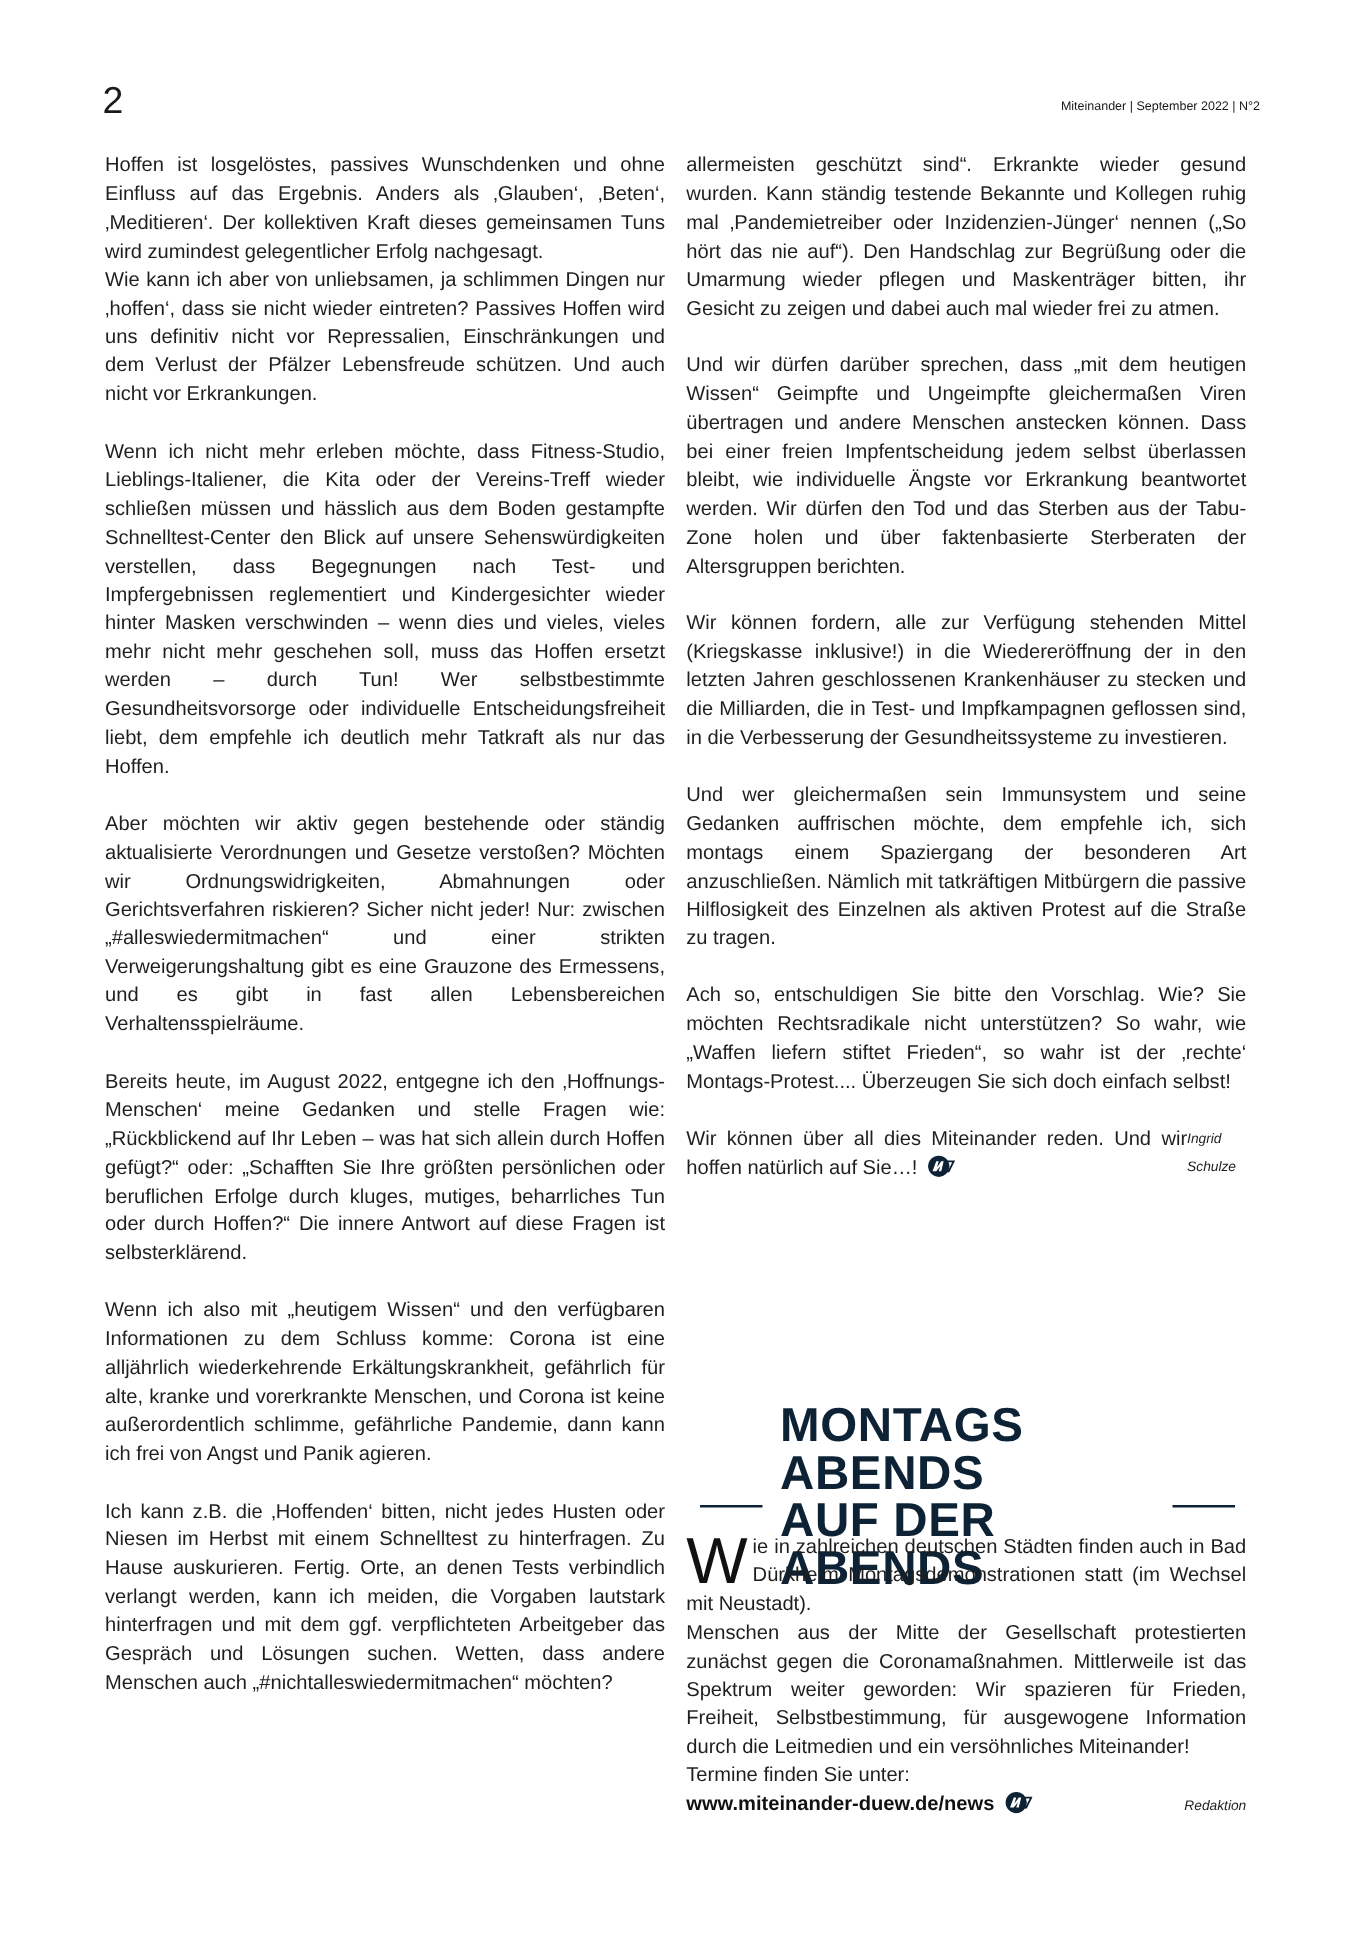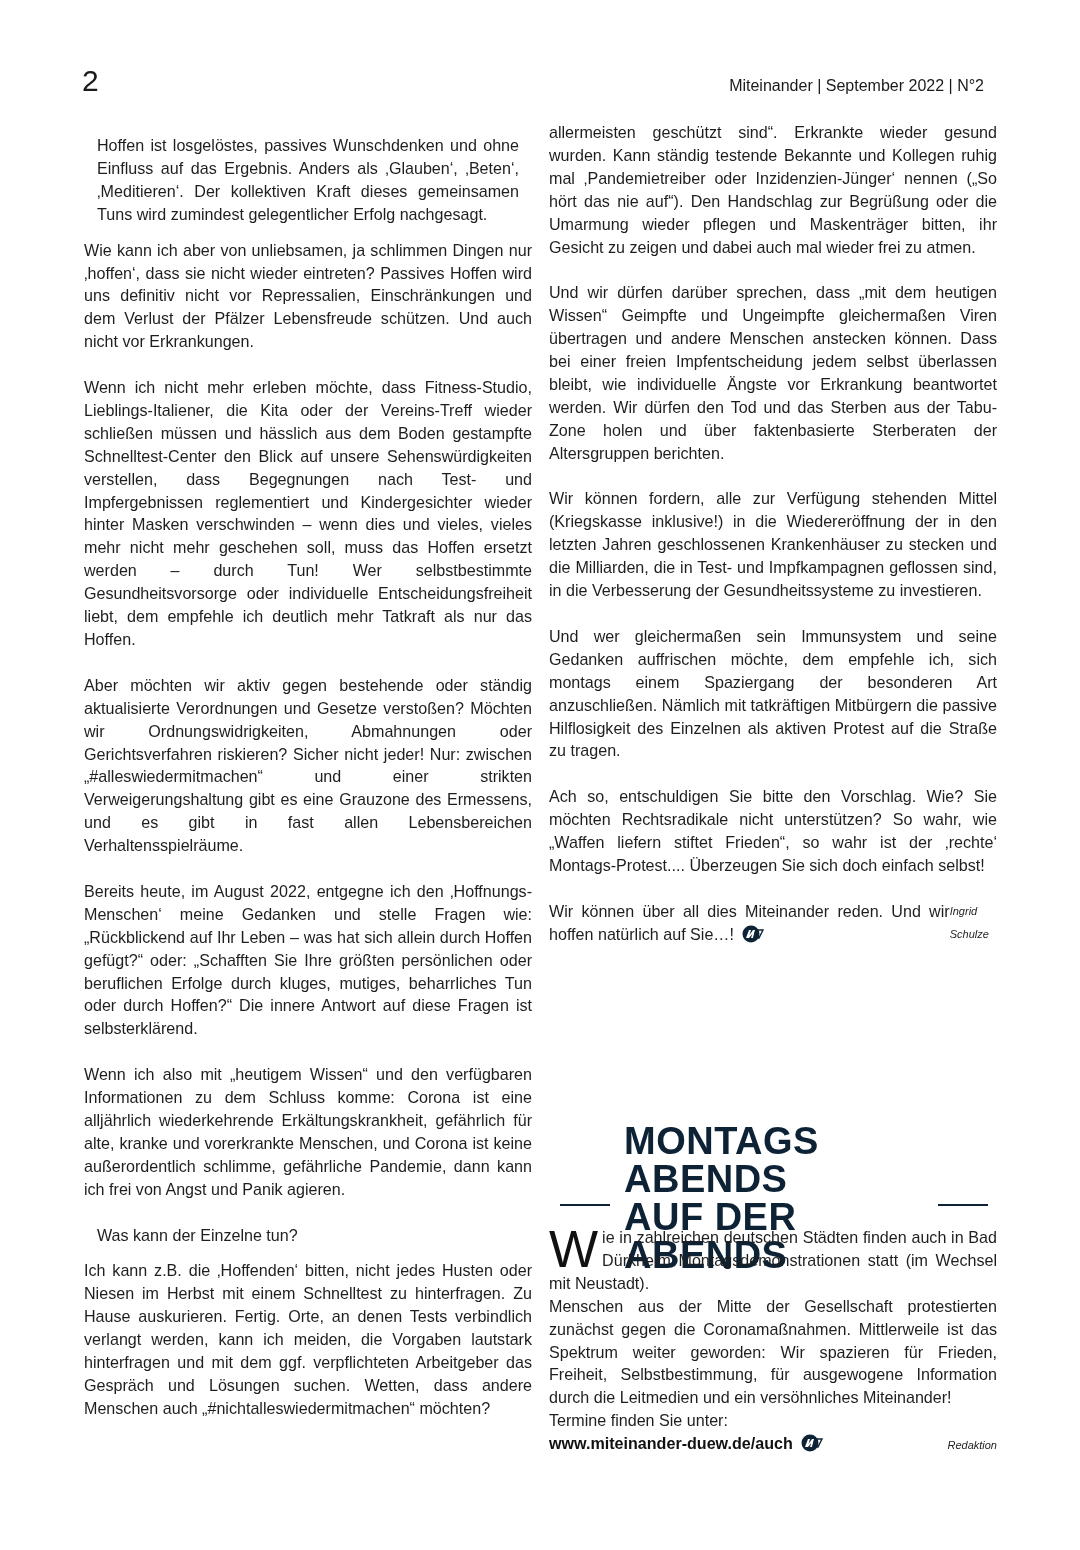--- a/index.html
+++ b/index.html
@@ -18,41 +18,41 @@
     .page-number {
       position: absolute;
       left: 82px;
       top: 64px;
       font-size: 30px;
       line-height: 34px;
       color: #1a1a1a;
     }
     .running-header {
       position: absolute;
-      right: 96px;
+      right: 72px;
       top: 76px;
-      font-size: 16px;
+      font-size: 10px;
       line-height: 20px;
       color: #1a1a1a;
     }
     .col {
       position: absolute;
       top: 121px;
       width: 448px;
       font-size: 16.1px;
       line-height: 22.9px;
       text-align: justify;
     }
     .col-left { left: 84px; }
     .col-right { left: 549px; }
     .col p {
       margin: 0 0 22.9px 0;
     }
     .col p.tight {
-      margin: 13px;
+      margin: 0;
     }
     .signature-line {
       display: flex;
       justify-content: space-between;
       align-items: center;
     }
     .signature {
       font-style: italic;
       font-size: 11px;
     }
@@ -123,21 +123,20 @@
 <div class="page-number">2</div>
 <div class="running-header">Miteinander | September 2022 | N°2</div>
 
 <div class="col col-left">
   <p class="tight">Hoffen ist losgelöstes, passives Wunschdenken und ohne Einfluss auf das Ergebnis. Anders als ‚Glauben‘, ‚Beten‘, ‚Meditieren‘. Der kollektiven Kraft dieses gemeinsamen Tuns wird zumindest gelegentlicher Erfolg nachgesagt.</p>
   <p>Wie kann ich aber von unliebsamen, ja schlimmen Dingen nur ‚hoffen‘, dass sie nicht wieder eintreten? Passives Hoffen wird uns definitiv nicht vor Repressalien, Einschränkungen und dem Verlust der Pfälzer Lebensfreude schützen. Und auch nicht vor Erkrankungen.</p>
   <p>Wenn ich nicht mehr erleben möchte, dass Fitness-Studio, Lieblings-Italiener, die Kita oder der Vereins-Treff wieder schließen müssen und hässlich aus dem Boden gestampfte Schnelltest-Center den Blick auf unsere Sehenswürdigkeiten verstellen, dass Begegnungen nach Test- und Impfergebnissen reglementiert und Kindergesichter wieder hinter Masken verschwinden – wenn dies und vieles, vieles mehr nicht mehr geschehen soll, muss das Hoffen ersetzt werden – durch Tun! Wer selbstbestimmte Gesundheitsvorsorge oder individuelle Entscheidungsfreiheit liebt, dem empfehle ich deutlich mehr Tatkraft als nur das Hoffen.</p>
   <p>Aber möchten wir aktiv gegen bestehende oder ständig aktualisierte Verordnungen und Gesetze verstoßen? Möchten wir Ordnungswidrigkeiten, Abmahnungen oder Gerichtsverfahren riskieren? Sicher nicht jeder! Nur: zwischen „#alleswiedermitmachen“ und einer strikten Verweigerungshaltung gibt es eine Grauzone des Ermessens, und es gibt in fast allen Lebensbereichen Verhaltensspielräume.</p>
   <p>Bereits heute, im August 2022, entgegne ich den ‚Hoffnungs-Menschen‘ meine Gedanken und stelle Fragen wie: „Rückblickend auf Ihr Leben – was hat sich allein durch Hoffen gefügt?“ oder: „Schafften Sie Ihre größten persönlichen oder beruflichen Erfolge durch kluges, mutiges, beharrliches Tun oder durch Hoffen?“ Die innere Antwort auf diese Fragen ist selbsterklärend.</p>
   <p>Wenn ich also mit „heutigem Wissen“ und den verfügbaren Informationen zu dem Schluss komme: Corona ist eine alljährlich wiederkehrende Erkältungskrankheit, gefährlich für alte, kranke und vorerkrankte Menschen, und Corona ist keine außerordentlich schlimme, gefährliche Pandemie, dann kann ich frei von Angst und Panik agieren.</p>
-  <p class="tight">Was kann der Einzelne tun?</p>
   <p>Ich kann z.B. die ‚Hoffenden‘ bitten, nicht jedes Husten oder Niesen im Herbst mit einem Schnelltest zu hinterfragen. Zu Hause auskurieren. Fertig. Orte, an denen Tests verbindlich verlangt werden, kann ich meiden, die Vorgaben lautstark hinterfragen und mit dem ggf. verpflichteten Arbeitgeber das Gespräch und Lösungen suchen. Wetten, dass andere Menschen auch „#nichtalleswiedermitmachen“ möchten?</p>
 </div>
 
 <div class="col col-right">
   <p>allermeisten geschützt sind“. Erkrankte wieder gesund wurden. Kann ständig testende Bekannte und Kollegen ruhig mal ‚Pandemietreiber oder Inzidenzien-Jünger‘ nennen („So hört das nie auf“). Den Handschlag zur Begrüßung oder die Umarmung wieder pflegen und Maskenträger bitten, ihr Gesicht zu zeigen und dabei auch mal wieder frei zu atmen.</p>
   <p>Und wir dürfen darüber sprechen, dass „mit dem heutigen Wissen“ Geimpfte und Ungeimpfte gleichermaßen Viren übertragen und andere Menschen anstecken können. Dass bei einer freien Impfentscheidung jedem selbst überlassen bleibt, wie individuelle Ängste vor Erkrankung beantwortet werden. Wir dürfen den Tod und das Sterben aus der Tabu-Zone holen und über faktenbasierte Sterberaten der Altersgruppen berichten.</p>
   <p>Wir können fordern, alle zur Verfügung stehenden Mittel (Kriegskasse inklusive!) in die Wiedereröffnung der in den letzten Jahren geschlossenen Krankenhäuser zu stecken und die Milliarden, die in Test- und Impfkampagnen geflossen sind, in die Verbesserung der Gesundheitssysteme zu investieren.</p>
   <p>Und wer gleichermaßen sein Immunsystem und seine Gedanken auffrischen möchte, dem empfehle ich, sich montags einem Spaziergang der besonderen Art anzuschließen. Nämlich mit tatkräftigen Mitbürgern die passive Hilflosigkeit des Einzelnen als aktiven Protest auf die Straße zu tragen.</p>
   <p>Ach so, entschuldigen Sie bitte den Vorschlag. Wie? Sie möchten Rechtsradikale nicht unterstützen? So wahr, wie „Waffen liefern stiftet Frieden“, so wahr ist der ‚rechte‘ Montags-Protest.... Überzeugen Sie sich doch einfach selbst!</p>
   <div class="signature-line">
@@ -165,21 +164,21 @@
 </div>
 
 <div class="box-body">
   <p>
     <span class="dropcap">W</span><span>ie in zahlreichen deutschen Städten finden auch in Bad Dürkheim Montagsdemonstrationen statt (im Wechsel mit Neustadt).</span>
   </p>
   <p>Menschen aus der Mitte der Gesellschaft protestierten zunächst gegen die Coronamaßnahmen. Mittlerweile ist das Spektrum weiter geworden: Wir spazieren für Frieden, Freiheit, Selbstbestimmung, für ausgewogene Information durch die Leitmedien und ein versöhnliches Miteinander!</p>
   <p>Termine finden Sie unter:</p>
   <div class="url-line">
     <span>
-      <a class="url">www.miteinander-duew.de/auch</a>
+      <a class="url">www.miteinander-duew.de/news</a>
       <svg class="logo-icon" viewBox="0 0 22 18">
         <circle cx="9" cy="9" r="8.5" fill="#0d2235"></circle>
         <path d="M4 13 L7 5 L9 5 L7.5 10 L11 5 L13 5 L11 13 L9 13 L10.3 9 L7 13 Z" fill="#ffffff"></path>
         <path d="M14 5 L21 5 L17 13 L12 13 Z" fill="none" stroke="#0d2235" stroke-width="1.4"></path>
       </svg>
     </span>
     <span class="signature">Redaktion</span>
   </div>
 </div>
 

